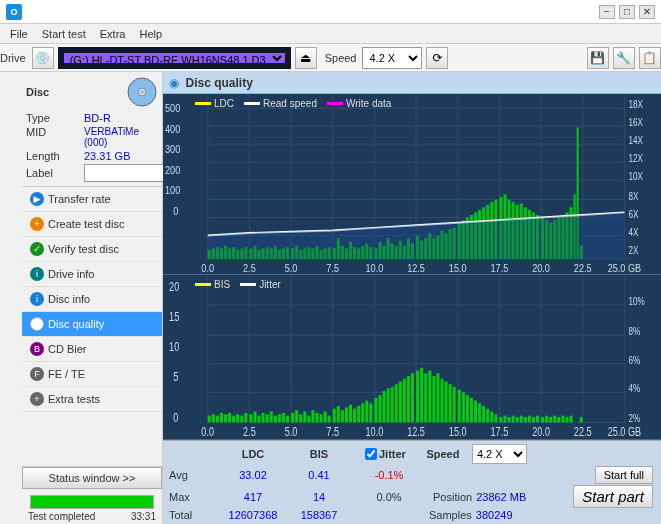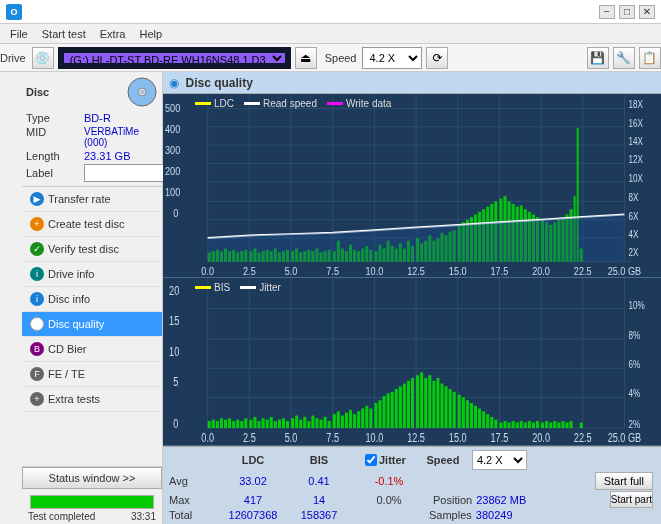--- a/index.html
+++ b/index.html
@@ -578,21 +578,21 @@
       </div>
 
       <div style="display:flex; align-items:center; margin-bottom:1px;">
         <div style="width:48px; color:#333;">Max</div>
         <div style="width:72px; text-align:center; color:#0000cc;">417</div>
         <div style="width:60px; text-align:center; color:#0000cc;">14</div>
         <div style="width:80px; text-align:center; color:#333;">0.0%</div>
         <div style="color:#333; margin-left:4px;">Position</div>
         <div style="color:#0000cc; margin-left:4px;">23862 MB</div>
         <div style="flex:1;"></div>
-        <button style="padding:2px 0; font-size:10px; margin-right:2px; background:linear-gradient(to bottom,#fff,#ddd); border:1px solid #aaa; cursor:pointer;">Start part</button>
+        <button style="padding:2px 8px; font-size:15px; margin-right:2px; background:linear-gradient(to bottom,#fff,#ddd); border:1px solid #aaa; cursor:pointer;font-style:italic;">Start part</button>
       </div>
 
       <div style="display:flex; align-items:flex-end;">
         <div style="width:48px; color:#333;">Total</div>
         <div style="width:72px; text-align:center; color:#0000cc;">12607368</div>
         <div style="width:60px; text-align:center; color:#0000cc;">158367</div>
         <div style="width:80px; text-align:center; color:#333;"></div>
         <div style="color:#333;">Samples</div>
         <div style="color:#0000cc; margin-left:4px;">380249</div>
       </div>

